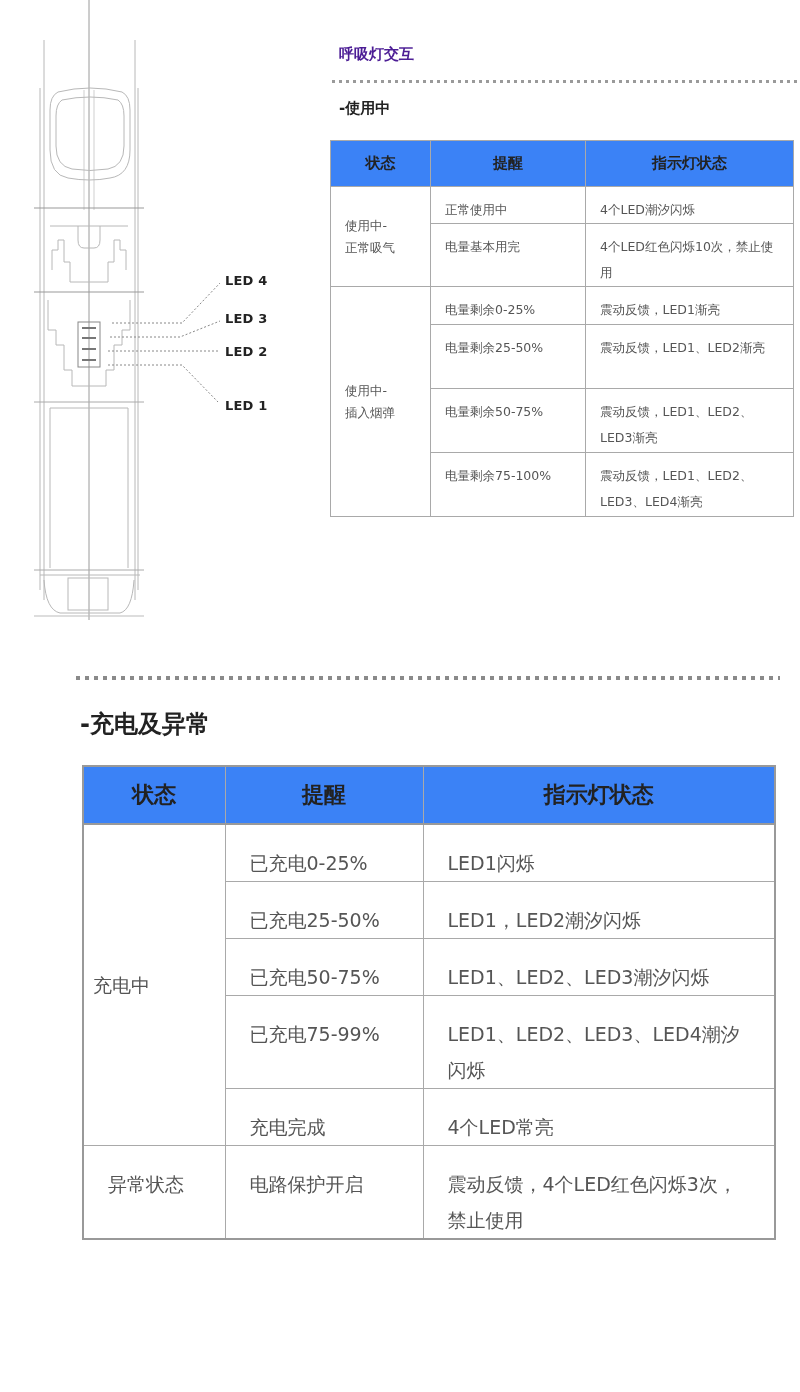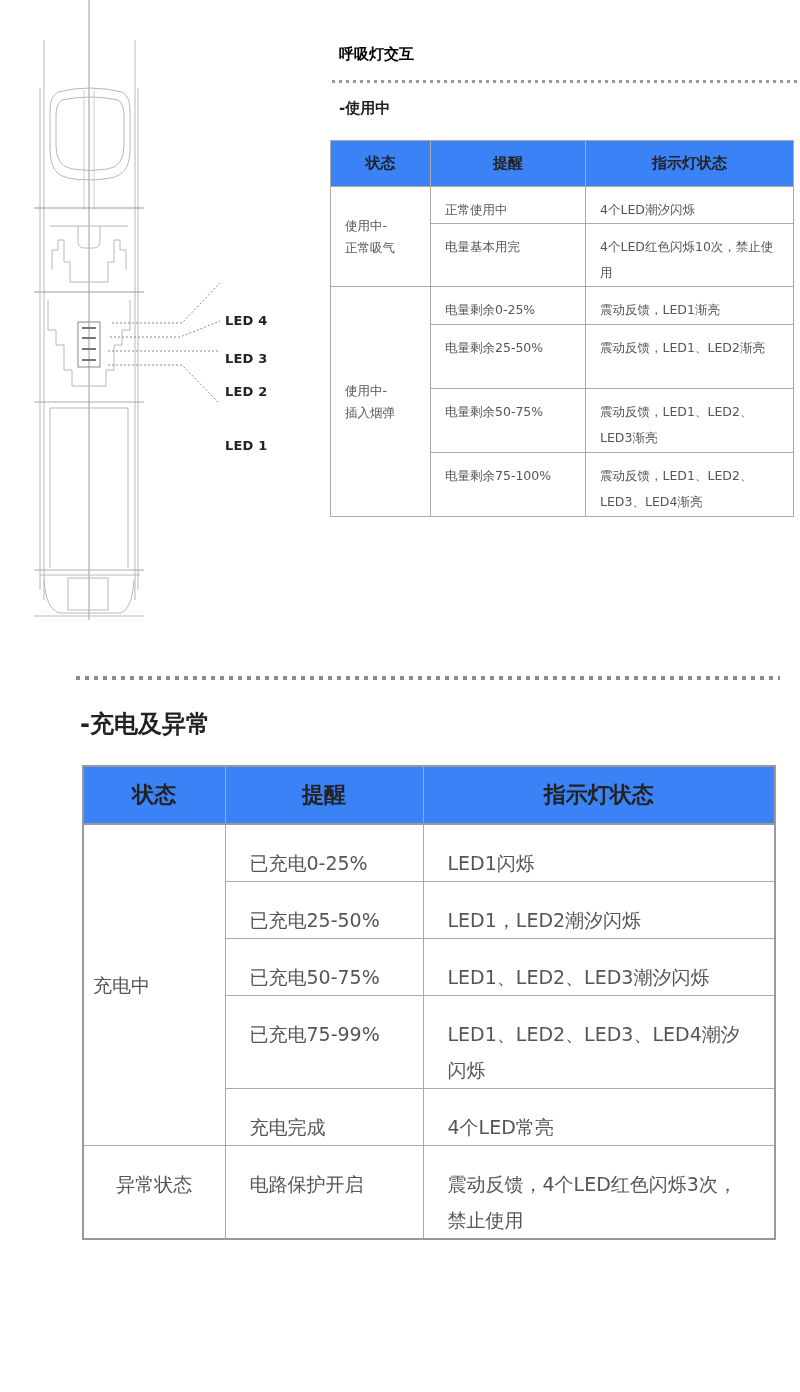--- a/index.html
+++ b/index.html
@@ -7,25 +7,25 @@
       width: 800px; height: 1392px; position: relative; overflow: hidden;
       font-family: "DejaVu Sans", "Liberation Sans", sans-serif;
       color: #333;
     }
     .abs { position: absolute; }
 
     
     #device { left: 0; top: 0; width: 320px; height: 640px; }
     .led-label {
       position: absolute; font-family: "DejaVu Sans", sans-serif;
-      font-weight: bold; font-size: 13px; color: #222; letter-spacing: 0.2px; margin-top: 40px;
+      font-weight: bold; font-size: 13px; color: #222; letter-spacing: 0.2px;
     }
 
     
-    .title-main { left: 339px; top: 45px; font-size: 15px; font-weight: bold; color: #000000; }
+    .title-main { left: 339px; top: 45px; font-size: 15px; font-weight: bold; color: #4c1d95; }
     .dotted-short {
       left: 332px; top: 80px; width: 468px; height: 3px;
       background-image: repeating-linear-gradient(90deg, #9a9a9a 0 3px, transparent 3px 7px);
     }
     .sub1 { left: 339px; top: 99px; font-size: 15px; font-weight: bold; color: #222; }
     .dotted-long {
       left: 76px; top: 676px; width: 704px; height: 4px;
       background-image: repeating-linear-gradient(90deg, #8a8a8a 0 4px, transparent 4px 9px);
     }
     .sub2 { left: 80px; top: 708px; font-size: 24px; font-weight: bold; color: #222; }
@@ -43,21 +43,21 @@
     #t1 td.state { vertical-align: middle; padding: 2px 14px; line-height: 22px; }
     #t1 .r-a { height: 34px; }
     #t1 .r-b { height: 62px; }
     #t1 .r-c { height: 38px; }
     #t1 .r-d { height: 64px; }
 
     #t2 { left: 82px; top: 765px; width: 692px; font-size: 19px; color: #555; border: 2px solid #999; }
     #t2 th { height: 54px; font-size: 22px; border-bottom: 2px solid #999; }
     #t2 td { padding: 20px 24px 0 24px; line-height: 36px; }
     #t2 td.state { vertical-align: middle; padding: 0 9px; }
-    #t2 td.state-top { vertical-align: top; padding-top: 20px; text-align: center; }
+    #t2 td.state-top { vertical-align: top; padding-top: 20px; text-align: left; }
     #t2 .r1 { height: 50px; }
     #t2 .r2 { height: 51px; }
     #t2 .r3 { height: 52px; }
     #t2 .r4 { height: 89px; }
     #t2 .r5 { height: 50px; margin-top: 14px; }
     #t2 .r6 { height: 89px; }
   </style>
 </head>
 <body>
 

